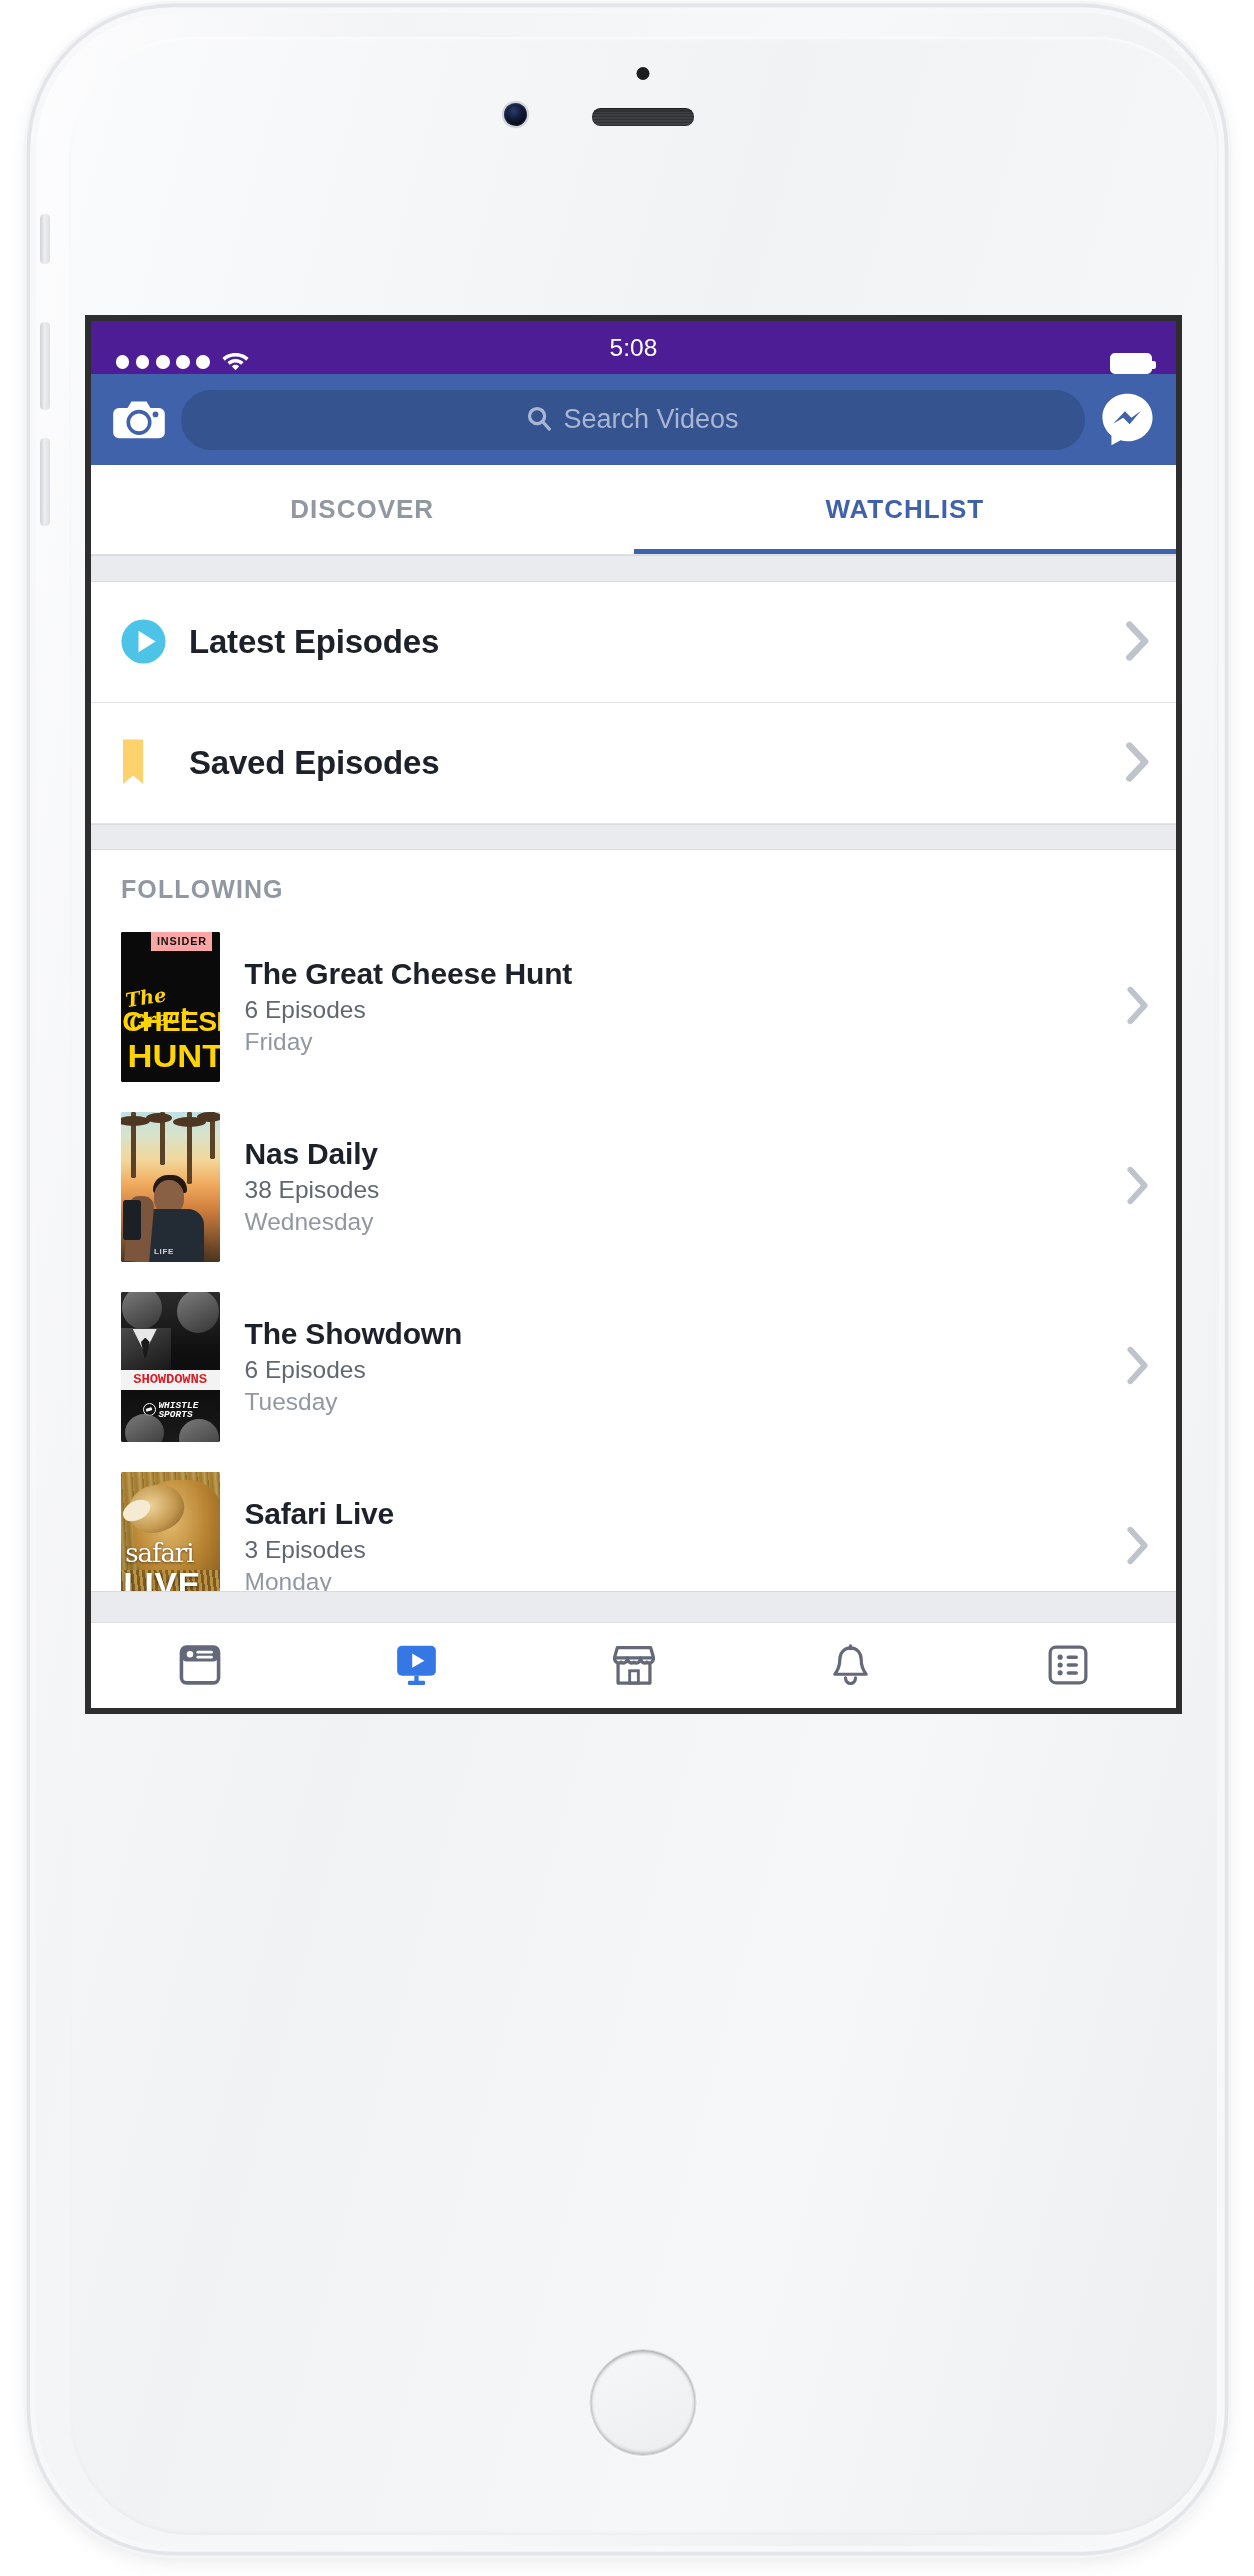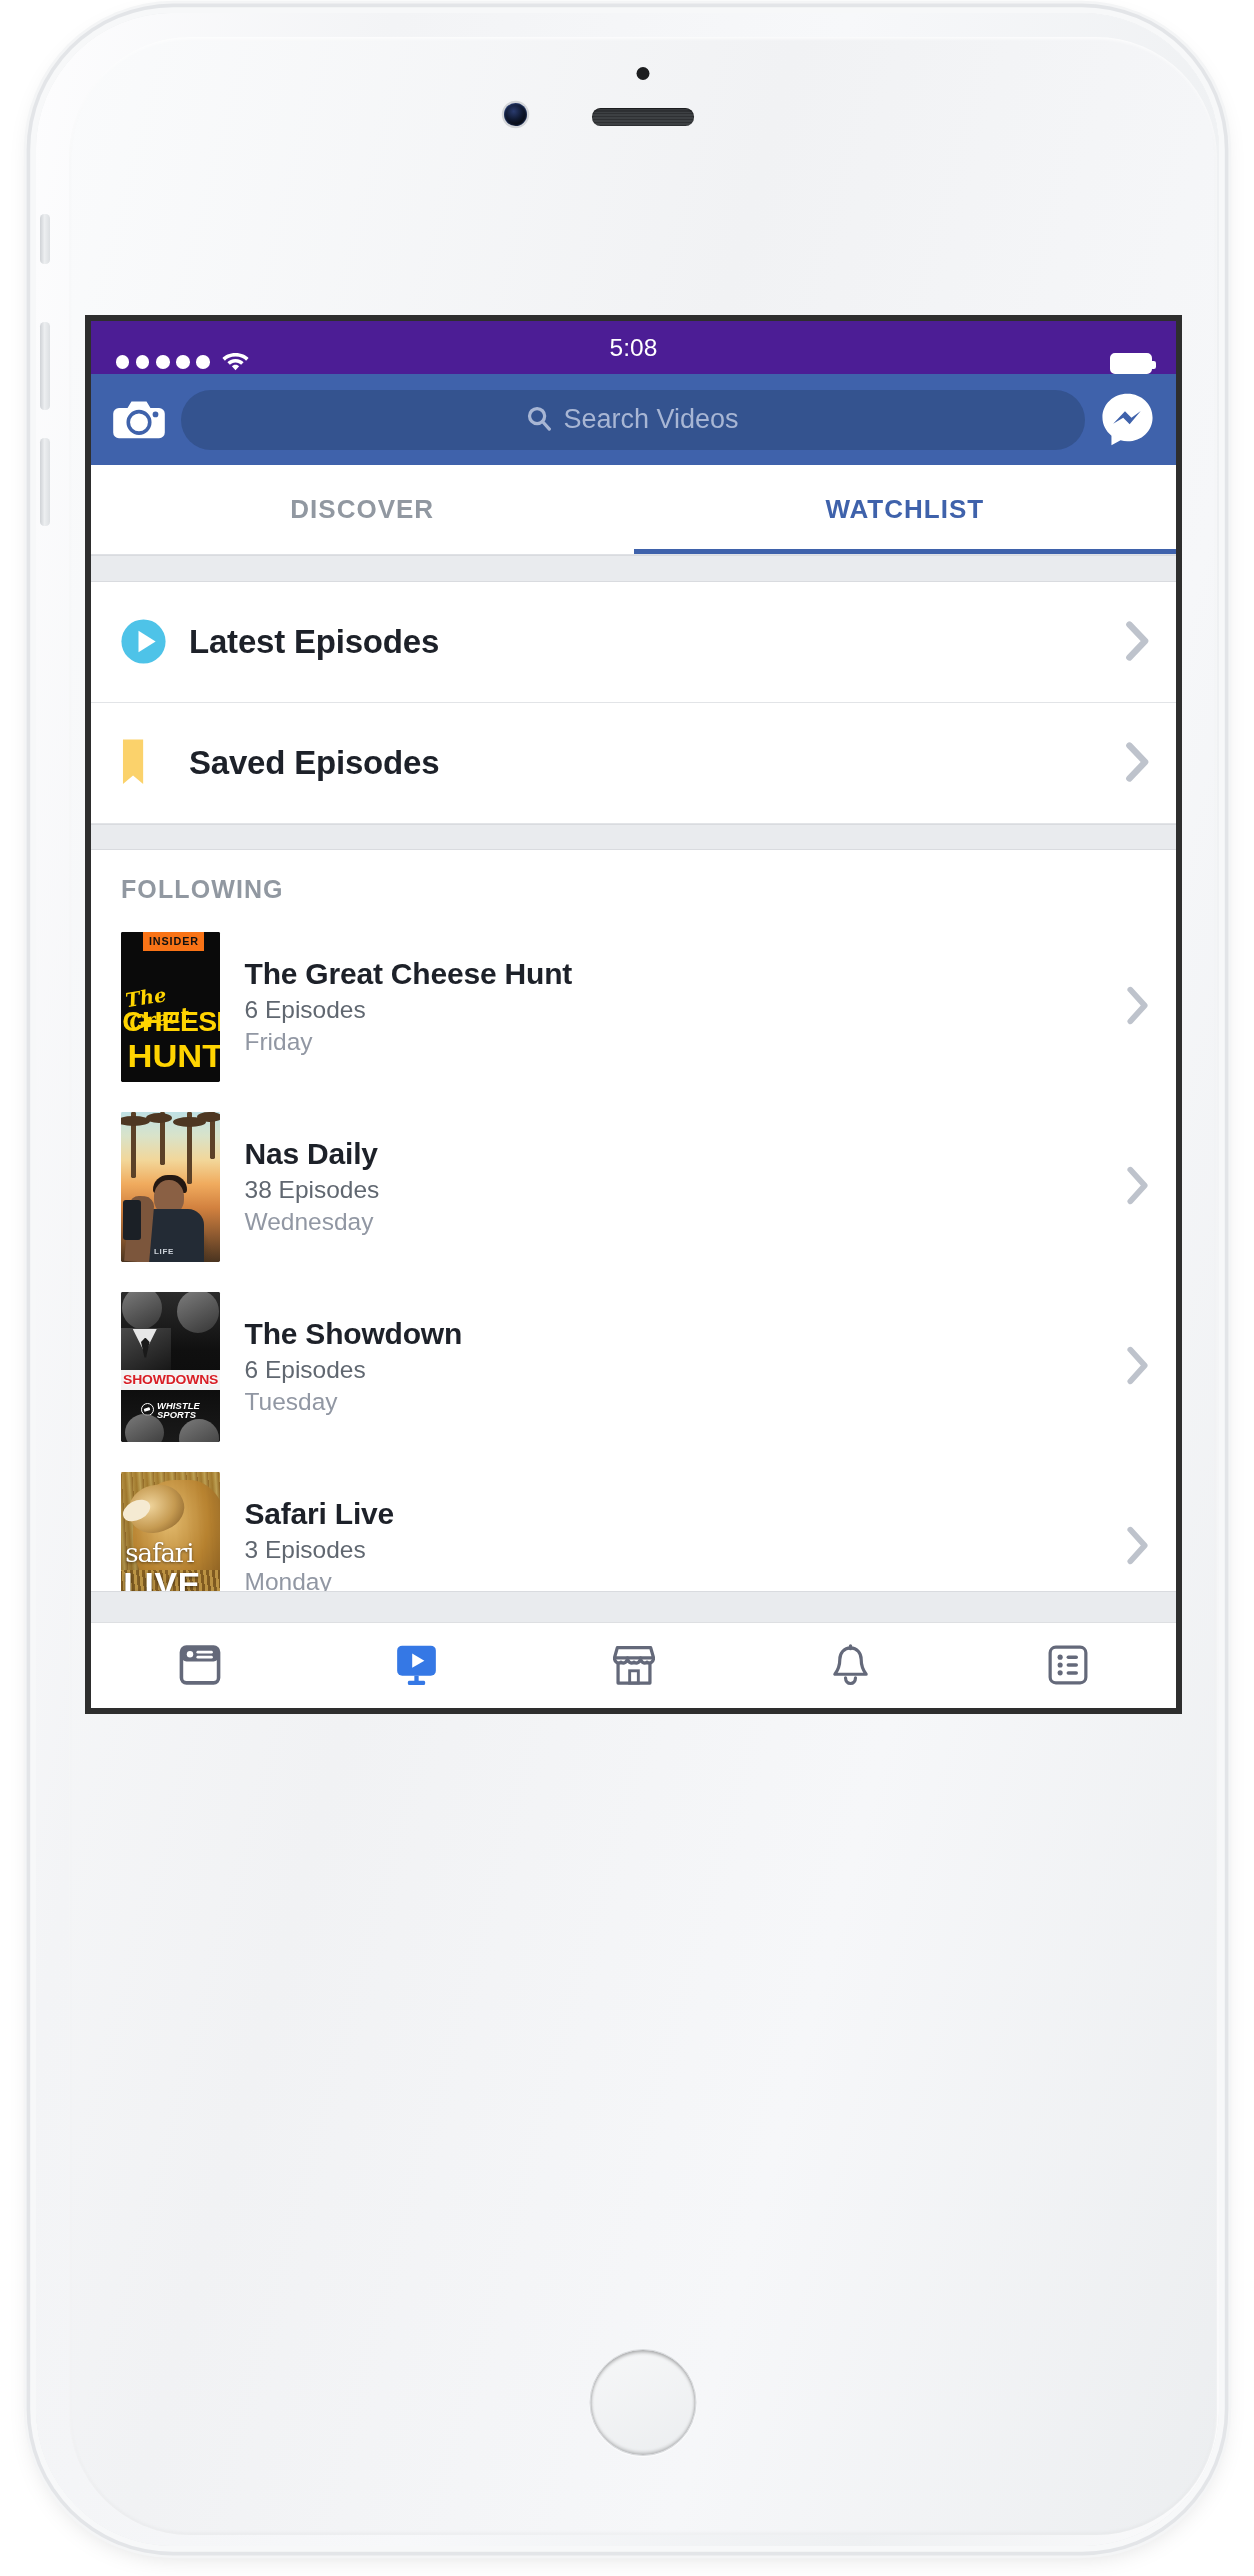--- a/index.html
+++ b/index.html
@@ -303,22 +303,22 @@
   .bottom-spacer {
     height: 30px;
     background: #e9ebee;
     border-top: 1.4px solid #d9dbdf;
     border-bottom: 1.4px solid #d9dbdf;
   }
 
   
   .tn-cheese { background: #0a0a0a; }
   .tn-cheese .insider {
-    position: absolute; right: 16px; top: 0;
-    background: #f97316; color: #111;
+    position: absolute; right: 8px; top: 0;
+    background: #fca5a5; color: #111;
     font-size: 10.8px; font-weight: 700; letter-spacing: 0.9px;
     padding: 3.6px 5px 3.6px 5.8px;
   }
   .tn-cheese .tg {
     position: absolute; left: 5.8px; top: 50px;
     color: #ffd400; font-style: italic; font-weight: 700;
     font-size: 19.4px;
     transform: rotate(-9deg);
     font-family: "DejaVu Serif", serif;
   }
@@ -395,20 +395,21 @@
   .tn-nas .cam {
     position: absolute;
     left: 2.2px; bottom: 21.6px;
     width: 18px; height: 40px;
     background: #1b2026;
     border-radius: 2.9px;
   }
 
   .tn-show {
     background: linear-gradient(180deg,#2c2c2c 0%,#101010 38%,#0d0d0d 62%,#1a1a1a 100%);
+    font-family: Liberation Mono, monospace;
   }
   .tn-show .face {
     position: absolute;
     border-radius: 50%;
     background: linear-gradient(150deg,#8d8d8d,#3a3a3a);
     opacity: 0.85;
   }
   .tn-show .suit {
     position: absolute;
     left: 0; top: 36px;

